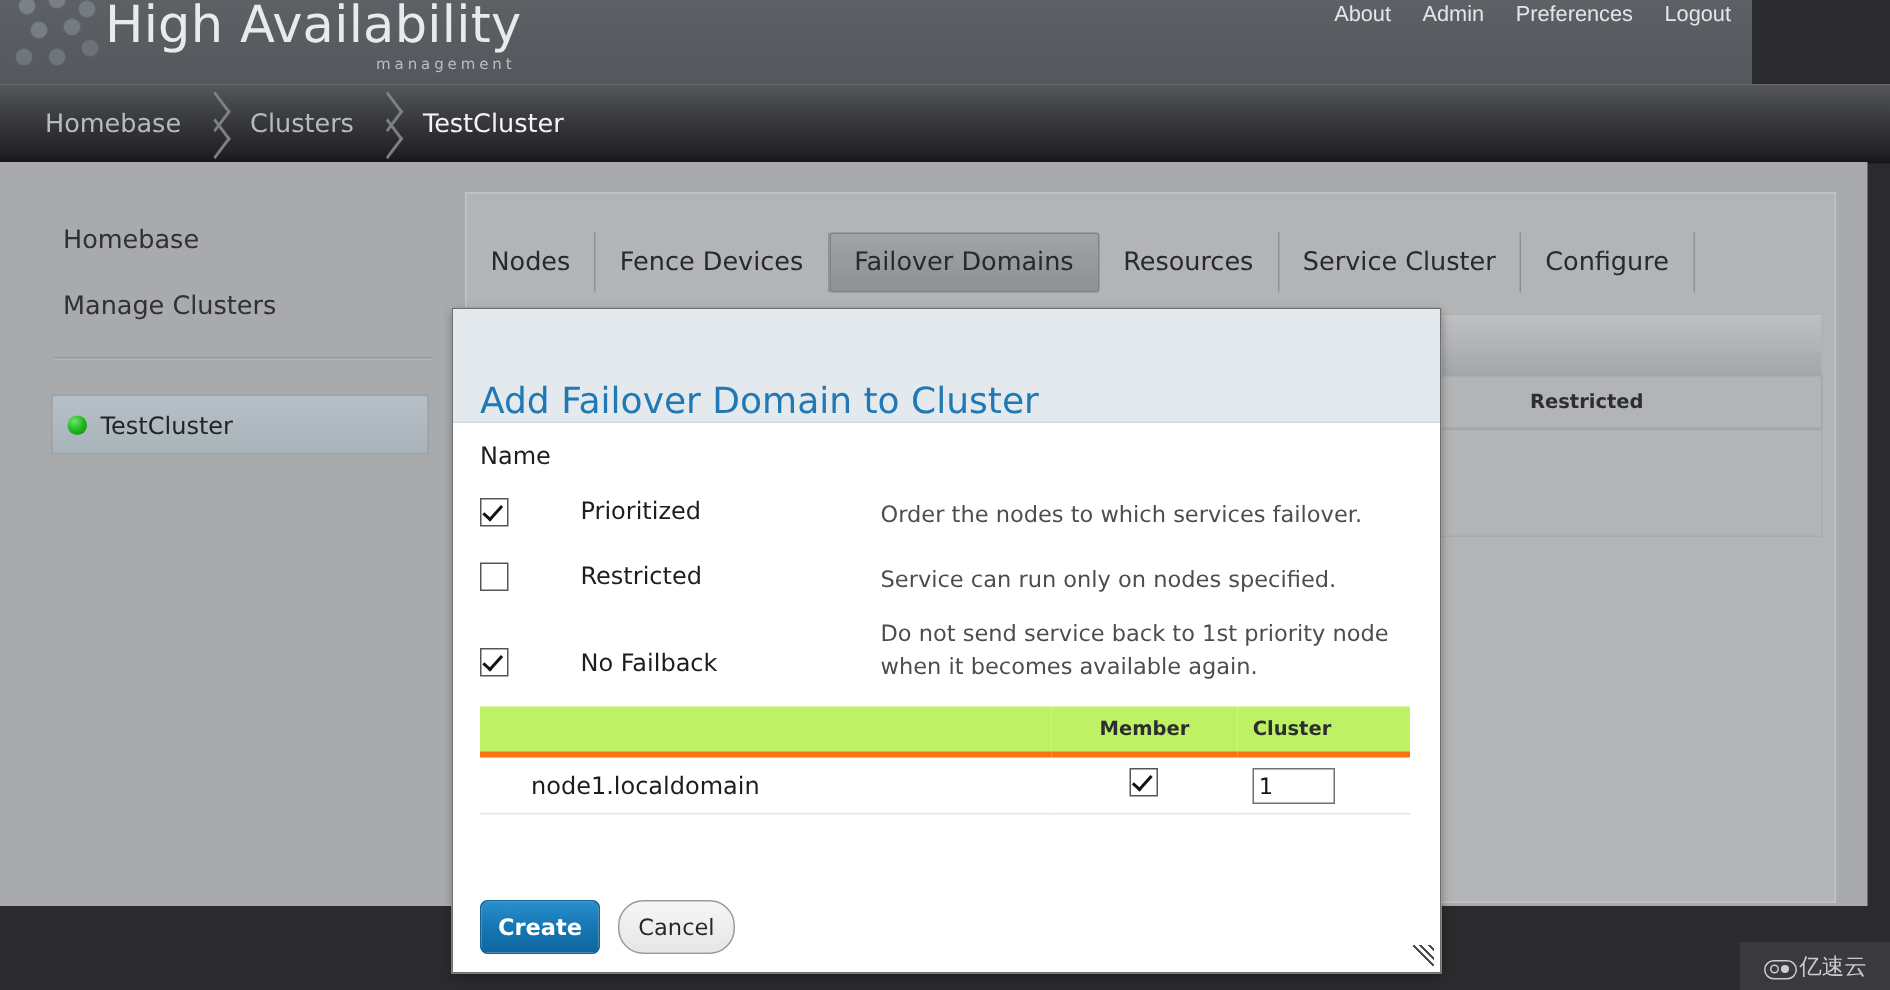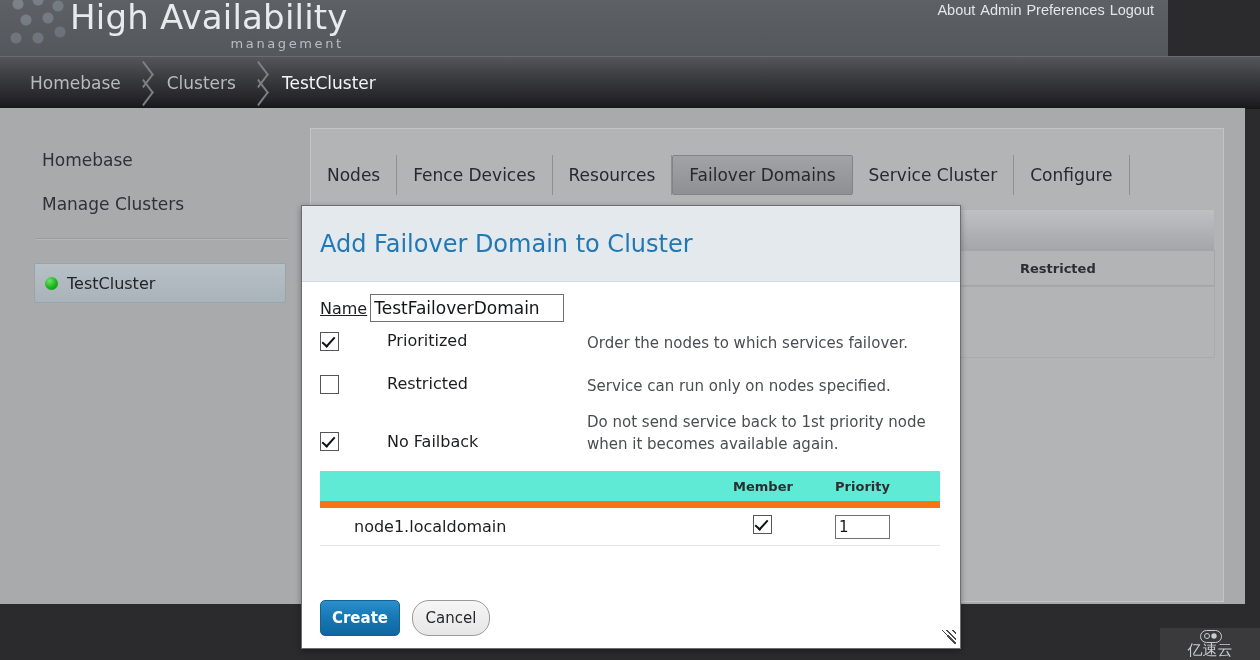--- a/index.html
+++ b/index.html
@@ -27,26 +27,26 @@
       radial-gradient(circle at 52px 38px, rgba(150,160,170,.35) 0 5px, rgba(0,0,0,0) 6px);
     filter:blur(.4px);
     opacity:.95;
   }
   #brand{position:absolute;left:70px;top:-2px;}
   #brand .b1{
     font-size:34px;color:#e8ebee;letter-spacing:.2px;line-height:38px;
     font-family:"DejaVu Sans", sans-serif;font-weight:400;
   }
   #brand .b2{
-    font-size:13px;color:#b9bec4;letter-spacing:2.6px;line-height:16px;
+    font-size:10px;color:#b9bec4;letter-spacing:2.6px;line-height:16px;
     text-align:right;padding-right:4px;
     font-family:"DejaVu Sans", sans-serif;
   }
   #topnav{
-    position:absolute;right:14px;top:2px;display:flex;gap:5px;
+    position:absolute;right:14px;top:2px;display:flex;gap:21px;
     font-size:14.5px;color:#e2e6ea;
   }
   #topnav span{cursor:pointer;}
   
   #crumbbar{
     position:absolute;left:0;top:56px;width:1260px;height:52px;
     background:linear-gradient(180deg,#55565b 0%,#3c3d41 38%,#232326 85%,#161618 100%);
     border-top:1px solid #6a6c71;
   }
   #crumbs{position:absolute;left:18px;top:0;height:52px;display:flex;align-items:center;}
@@ -130,28 +130,28 @@
     background:#b3b4b6;border:1px solid #a9aaac;
   }
   
   #dialog{
     position:absolute;left:301px;top:205px;width:658px;height:442px;
     background:#ffffff;border:1px solid #6e6e6e;
     box-shadow:0 2px 6px rgba(0,0,0,.35);
   }
   #dlg-head{
     height:75px;background:#e3e9ed;border-bottom:1px solid #d3dae0;
-    display:flex;align-items:center;
+    display:flex;align-items:flex-end;
   }
   #dlg-title{
     margin-left:18px;font-size:24px;color:#2079b5;
     font-family:"DejaVu Sans", sans-serif;
   }
   #name-row{position:absolute;left:18px;top:88px;display:flex;align-items:center;}
-  #name-label{font-size:16px;color:#1b1d20;font-family:"DejaVu Sans", sans-serif;text-decoration:underline;}
+  #name-label{font-size:16px;color:#1b1d20;font-family:"DejaVu Sans", sans-serif;}
   #name-input{
     width:186px;height:24px;margin-left:3px;
     border:1px solid #707070;font-size:17px;color:#141618;padding:1px 3px;
     font-family:"DejaVu Sans", sans-serif;background:#fff;outline:none;
   }
   .opt-row{position:absolute;left:18px;display:flex;align-items:flex-start;}
   #opt-prioritized{top:126px;}
   #opt-restricted{top:169px;}
   #opt-nofailback{top:207px;}
   .cbx{
@@ -173,22 +173,22 @@
   }
   #opt-prioritized .opt-label,#opt-restricted .opt-label{margin-top:-1px;}
   #opt-nofailback .opt-label{margin-top:19px;}
   #opt-nofailback .opt-desc{margin-top:-2px;}
   
   #mtable{
     position:absolute;left:18px;top:265px;width:620px;
     border-collapse:collapse;
   }
   #mtable th{
-    background:#5eead4;font-size:13px;font-weight:bold;color:#2c2e31;
-    height:28px;border-bottom:7px solid #f97316;
+    background:#bef264;font-size:13px;font-weight:bold;color:#2c2e31;
+    height:28px;border-bottom:4px solid #f97316;
     font-family:"DejaVu Sans", sans-serif;
   }
   #mtable td{
     height:35px;font-size:16px;color:#1b1d20;border-bottom:1px solid #e6e6e6;
     font-family:"DejaVu Sans", sans-serif;
   }
   #mtable tr.odd td{background:#ffffff;}
   #mtable tr.even td{background:#f3f3f3;}
   .c-node{padding-left:34px;text-align:left;width:370px;margin-top:44px;}
   .c-member{width:130px;text-align:center;}
@@ -222,21 +222,21 @@
   }
   #resize-grip i{
     position:absolute;right:0;bottom:0;display:block;width:14px;height:14px;
     background:repeating-linear-gradient(45deg,#4a4c4f 0 1.4px,transparent 1.4px 4.2px);
     -webkit-mask-image:linear-gradient(225deg,#000 0 52%,transparent 52% 100%);
             mask-image:linear-gradient(225deg,#000 0 52%,transparent 52% 100%);
   }
   
   #watermark{
     position:absolute;right:0;bottom:0;width:100px;height:32px;
-    background:#3a3a3d;display:flex;align-items:center;justify-content:center;gap:4px;flex-direction:column;
+    background:#3a3a3d;display:flex;align-items:center;justify-content:center;gap:4px;
   }
   #wm-text{font-size:15px;color:#c9ccd0;font-family:"DejaVu Sans", sans-serif;}
   #wm-cloud{width:20px;height:13px;position:relative;}
   #wm-cloud:before{
     content:"";position:absolute;left:0;top:2px;width:20px;height:11px;
     border:1.6px solid #c9ccd0;border-radius:7px;
   }
   #wm-cloud:after{
     content:"";position:absolute;left:4px;top:5px;width:4px;height:4px;
     border:1.4px solid #c9ccd0;border-radius:50%;
@@ -279,42 +279,41 @@
     <div id="cluster-item">
       <span id="cluster-dot"></span>
       <span id="cluster-label">TestCluster</span>
     </div>
   </div>
 
   <div id="content">
     <div id="tabs">
       <div class="tab">Nodes</div>
       <div class="tab">Fence Devices</div>
+      <div class="tab selected">Failover Domains</div>
       <div class="tab">Resources</div>
-      <div class="tab selected">Failover Domains</div>
       <div class="tab">Service Cluster</div>
       <div class="tab">Configure</div>
     </div>
     <div id="bg-table"></div>
     <div id="bg-table-head">
       <span id="bg-col-restricted">Restricted</span>
     </div>
     <div id="bg-table-body"></div>
   </div>
 </div>
 
 <div id="dialog">
 
   <div id="dlg-head">
     <div id="dlg-title">Add Failover Domain to Cluster</div>
   </div>
 
   <div id="name-row">
     <span id="name-label">Name</span>
-    <input id="name-input" type="text" value="TestFailoverDomain" style="">
   </div>
 
   <div class="opt-row" id="opt-prioritized">
     <span class="cbx checked"></span>
     <span class="opt-label">Prioritized</span>
     <span class="opt-desc">Order the nodes to which services failover.</span>
   </div>
 
   <div class="opt-row" id="opt-restricted">
     <span class="cbx"></span>
@@ -326,21 +325,21 @@
     <span class="cbx checked" style="margin-top:19px;"></span>
     <span class="opt-label">No Failback</span>
     <span class="opt-desc">Do not send service back to 1st priority node when it becomes available again.</span>
   </div>
 
   <table id="mtable">
     <thead>
       <tr>
         <th class="c-node"></th>
         <th class="c-member">Member</th>
-        <th class="c-prio">Priority</th>
+        <th class="c-prio">Cluster</th>
       </tr>
     </thead>
     <tbody>
       <tr class="odd">
         <td class="c-node">node1.localdomain</td>
         <td class="c-member">
           <span class="cbx checked tbl-cbx"></span>
         </td>
         <td class="c-prio">
           <input class="prio-input" type="text" value="1" style="">

